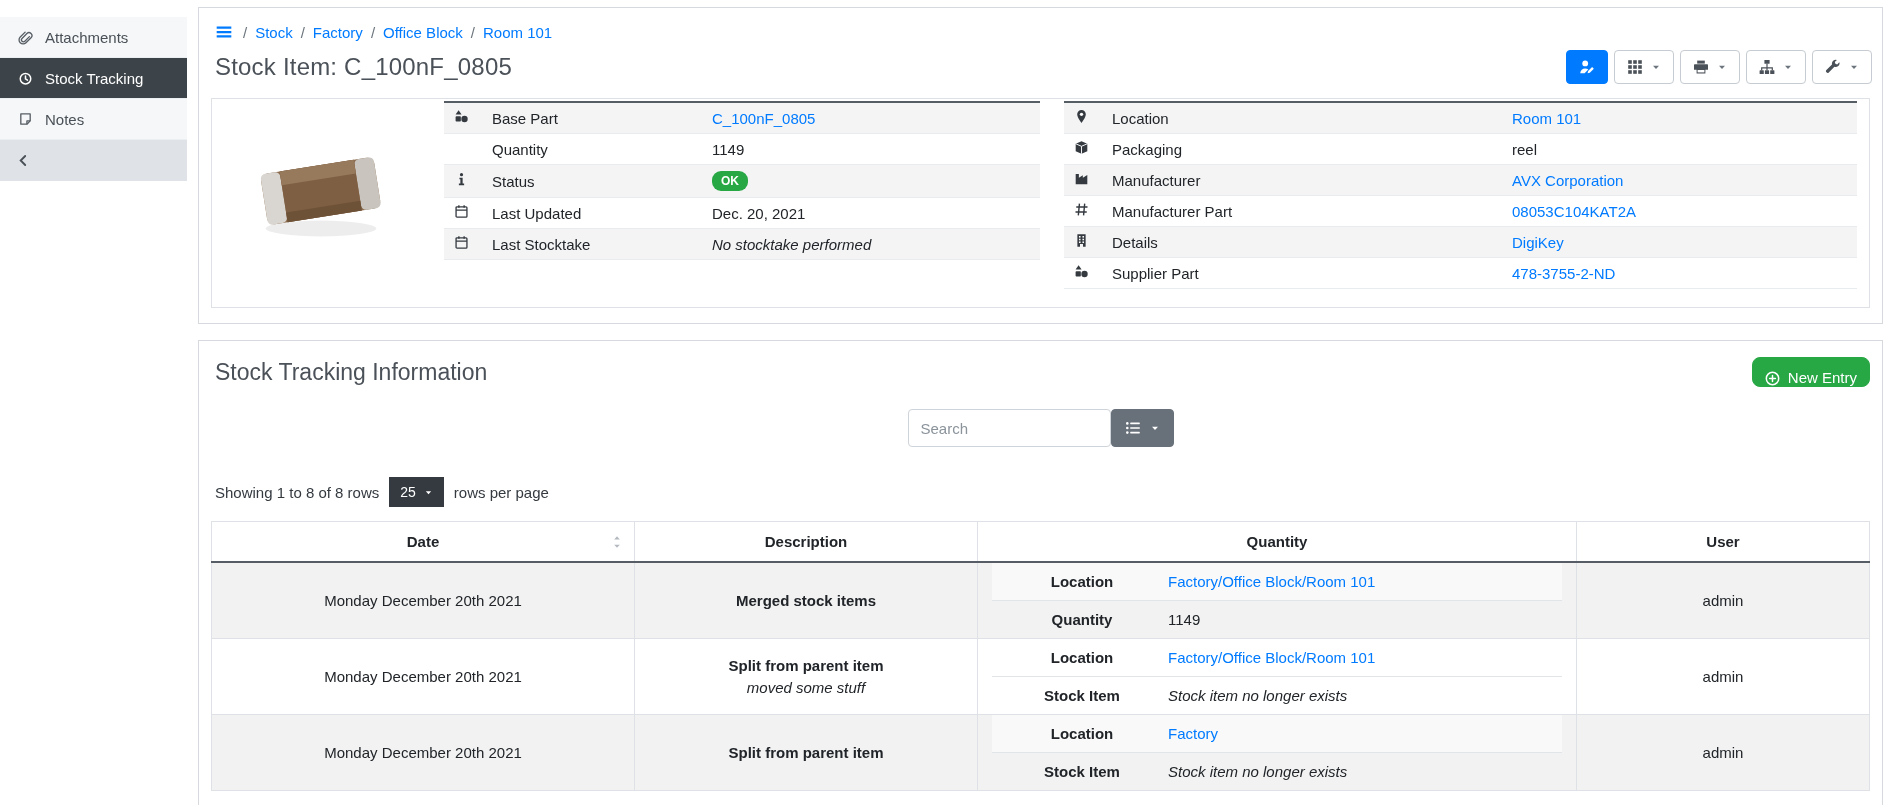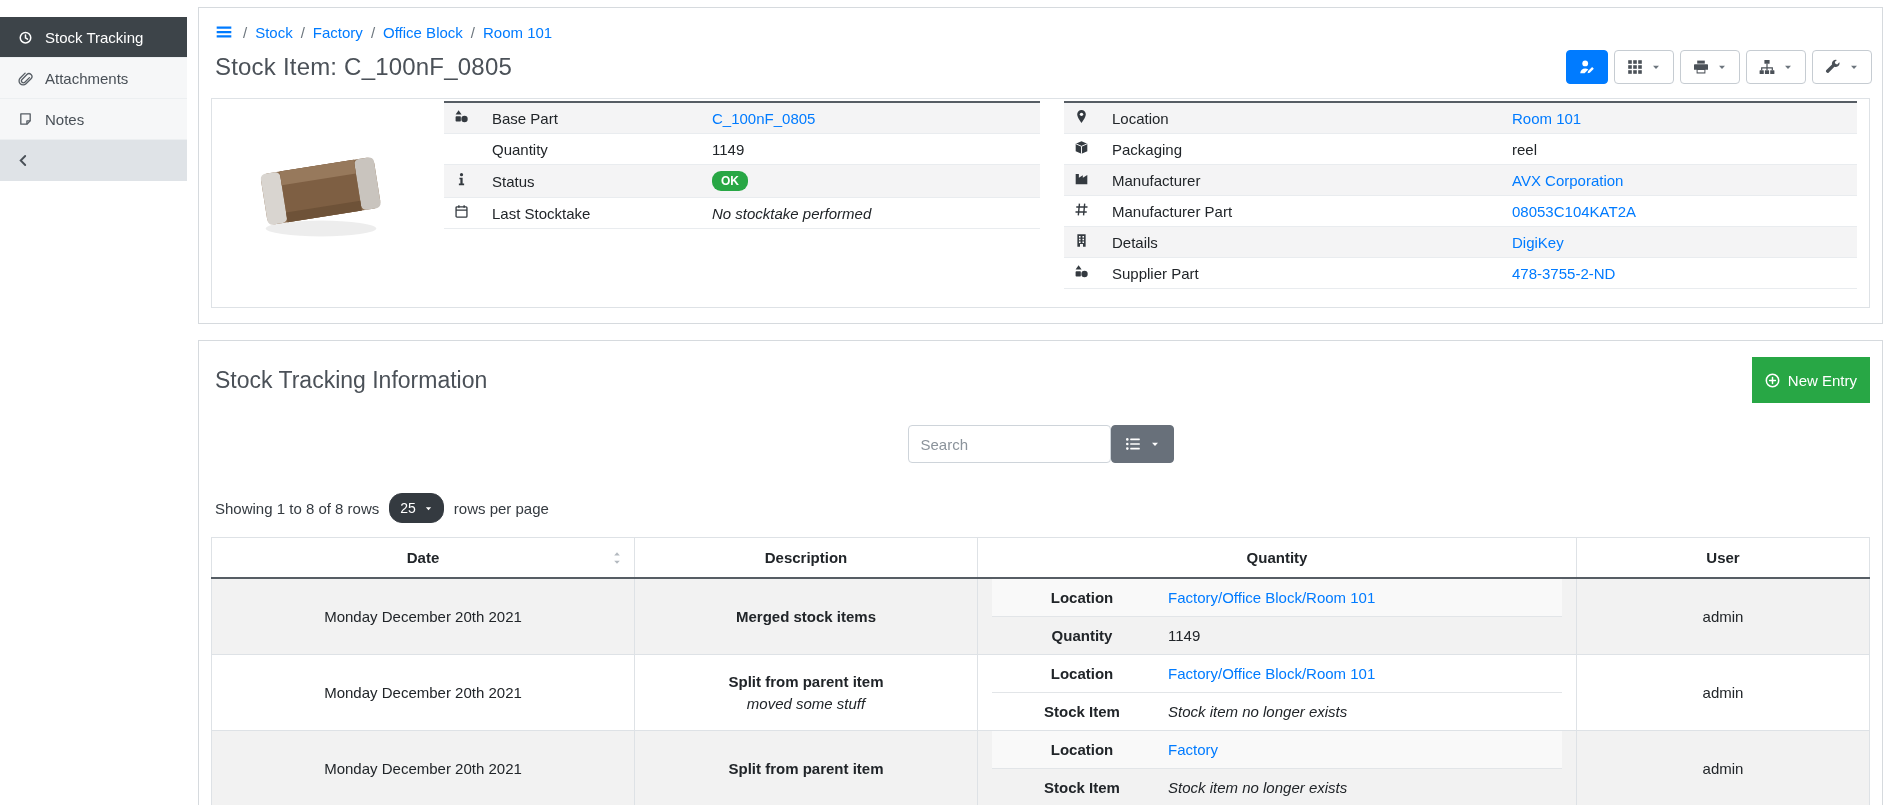--- a/index.html
+++ b/index.html
@@ -59,34 +59,34 @@
 .info-table td.ic{width:38px;color:#343a40;padding-right:0;font-size:15px}
 .info-table.left td.lbl{width:220px}
 .info-table.right td.lbl{width:400px}
 .badge-ok{display:inline-block;background:var(--success);color:#fff;font-size:12px;
   font-weight:bold;line-height:1;padding:4px 9px;border-radius:9px}
 
 
 .panel-b{margin-top:16px;min-height:520px;padding-bottom:20px}
 .tracking-header{display:flex;justify-content:space-between;align-items:center;padding:16px 12px 10px 16px}
 .tracking-title{font-size:23px;font-weight:500;color:#4b5158}
-.btn-new-entry{display:inline-flex;align-items:center;gap:8px;background:var(--success);
-  border:1px solid var(--success);color:#fff;font-size:15px;border-radius:0;
-  height:46px;padding:0 12px;cursor:pointer}
+.btn-new-entry{display:inline-flex;align-items:flex-end;gap:8px;background:var(--success);
+  border:1px solid var(--success);color:#fff;font-size:15px;border-radius:8px;
+  height:30px;padding:0 12px;cursor:pointer}
 .table-controls{display:flex;justify-content:center;align-items:center;padding:12px 12px 0}
 .search-input{width:203px;height:38px;border:1px solid #ced4da;border-radius:4px;
   padding:0 12px;font-size:15px;color:#495057;outline:none}
 .search-input::placeholder{color:#8b939b}
 .btn-columns{display:inline-flex;align-items:center;gap:9px;height:38px;padding:0 13px;
   background:var(--secondary);border:1px solid var(--secondary);color:#fff;border-radius:4px;
   font-size:16px;cursor:pointer}
 .btn-columns .caret{font-size:10px}
 .pagination-row{display:flex;align-items:center;gap:10px;padding:30px 16px 14px;color:#343a40}
 .btn-page-size{display:inline-flex;align-items:center;gap:8px;background:var(--dark);
-  border:1px solid var(--dark);color:#fff;border-radius:13px;height:30px;padding:0 10px;
+  border:1px solid var(--dark);color:#fff;border-radius:0;height:30px;padding:0 10px;
   font-size:14px;cursor:pointer}
 .btn-page-size .caret{font-size:9px}
 
 .tracking-table{border-collapse:collapse;width:calc(100% - 24px);margin:0 12px;
   font-size:15px;table-layout:fixed;background:#fff}
 .col-date{width:423px}.col-desc{width:343px}.col-details{width:599px}
 .tracking-table th,.tracking-table td{border:1px solid var(--border);text-align:center;vertical-align:middle}
 .tracking-table thead th{padding:11px 14px;font-weight:bold;border-bottom:2px solid #565d64;position:relative}
 .tracking-table thead .sort{position:absolute;right:10px;top:50%;transform:translateY(-50%);
   color:#b3b9bf;font-size:14px;cursor:pointer}
@@ -98,38 +98,38 @@
 .detail-row:last-child{border-bottom:0}
 .detail-label{width:172px;font-weight:bold;flex:none}
 .desc{font-weight:bold}
 .desc-note{font-style:italic;margin-top:5px}
 </style>
 </head>
 <body>
 
 <aside class="sidebar">
   <div>
+      <div class="sb-item">
+        <span class="icon">
+          <svg viewBox="0 0 16 16" fill="currentColor" aria-hidden="true">
+            <path fill="none" stroke="currentColor" stroke-width="1.4" stroke-linecap="round" d="M12.2 7.1 7.3 12a2.1 2.1 0 0 1-3-3l5.2-5.2a3.1 3.1 0 0 1 4.4 4.4L8.5 13.6a4.3 4.3 0 0 1-6.1-6.1L7.6 2.3"></path>
+          </svg>
+        </span>
+        <span class="sb-label">Attachments</span>
+      </div>
       <div class="sb-item active">
         <span class="icon">
           <svg viewBox="0 0 16 16" fill="currentColor" aria-hidden="true">
             <g fill="none" stroke="currentColor" stroke-width="1.6">
               <circle cx="8" cy="8.2" r="5.6"></circle>
               <path stroke-linecap="round" d="M8 5.2v3.1l2.1 1.4"></path>
             </g>
           </svg>
         </span>
         <span class="sb-label">Stock Tracking</span>
-      </div>
-      <div class="sb-item">
-        <span class="icon">
-          <svg viewBox="0 0 16 16" fill="currentColor" aria-hidden="true">
-            <path fill="none" stroke="currentColor" stroke-width="1.4" stroke-linecap="round" d="M12.2 7.1 7.3 12a2.1 2.1 0 0 1-3-3l5.2-5.2a3.1 3.1 0 0 1 4.4 4.4L8.5 13.6a4.3 4.3 0 0 1-6.1-6.1L7.6 2.3"></path>
-          </svg>
-        </span>
-        <span class="sb-label">Attachments</span>
       </div>
       <div class="sb-item">
         <span class="icon">
           <svg viewBox="0 0 16 16" fill="currentColor" aria-hidden="true">
             <g fill="none" stroke="currentColor" stroke-width="1.4" stroke-linejoin="round">
               <path d="M3 2h10v7.5L9.5 13H3z"></path>
               <path d="M9.5 13V9.5H13"></path>
             </g>
           </svg>
         </span>
@@ -280,20 +280,32 @@
             </tr>
             <tr>
               <td class="ic"><span class="icon">
                   <svg viewBox="0 0 16 16" fill="currentColor" aria-hidden="true">
                     <circle cx="8" cy="2.8" r="1.7"></circle>
                     <path d="M5.8 6h3.4v6.2h1.6V14H5.2v-1.8h1.6V7.8H5.8z"></path>
                   </svg>
                 </span></td>
               <td class="lbl">Status</td>
               <td class="val"><span class="badge-ok">OK</span></td>
+            </tr>
+            <tr>
+              <td class="ic"><span class="icon">
+                  <svg viewBox="0 0 16 16" fill="currentColor" aria-hidden="true">
+                    <g fill="none" stroke="currentColor" stroke-width="1.4">
+                      <rect x="2.2" y="3" width="11.6" height="11" rx="1"></rect>
+                      <path d="M2.2 6.6h11.6M5.2 1.4V4M10.8 1.4V4"></path>
+                    </g>
+                  </svg>
+                </span></td>
+              <td class="lbl">Last Updated</td>
+              <td class="val"><span>Dec. 20, 2021</span></td>
             </tr>
             <tr>
               <td class="ic"><span class="icon">
                   <svg viewBox="0 0 16 16" fill="currentColor" aria-hidden="true">
                     <g fill="none" stroke="currentColor" stroke-width="1.4">
                       <rect x="2.2" y="3" width="11.6" height="11" rx="1"></rect>
                       <path d="M2.2 6.6h11.6M5.2 1.4V4M10.8 1.4V4"></path>
                     </g>
                   </svg>
                 </span></td>

